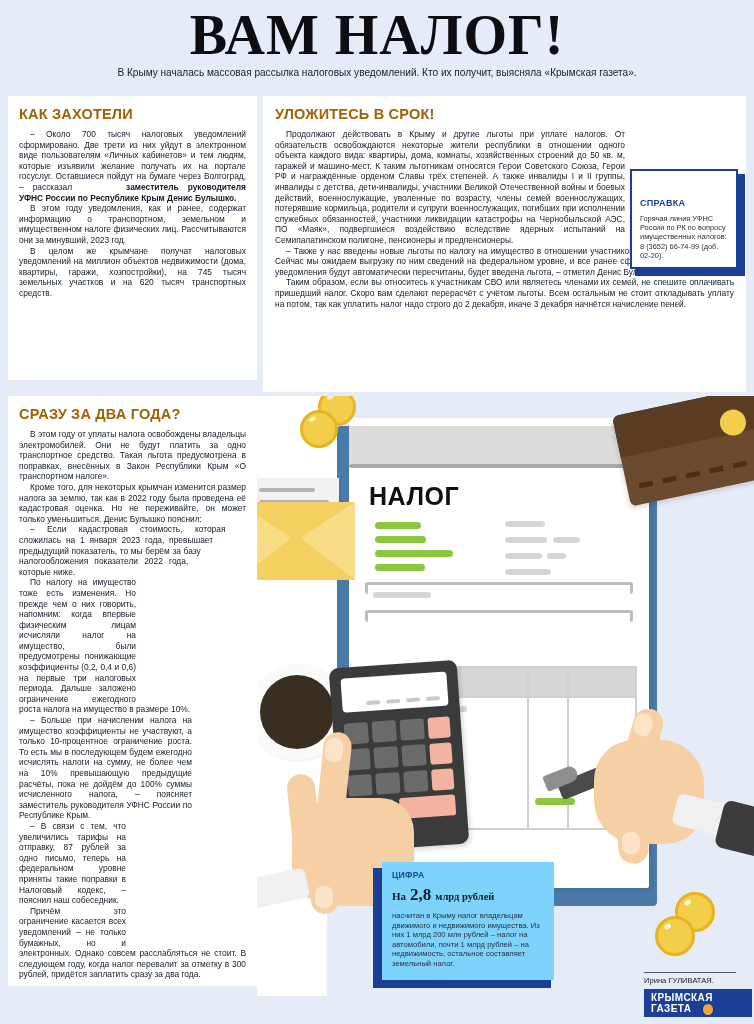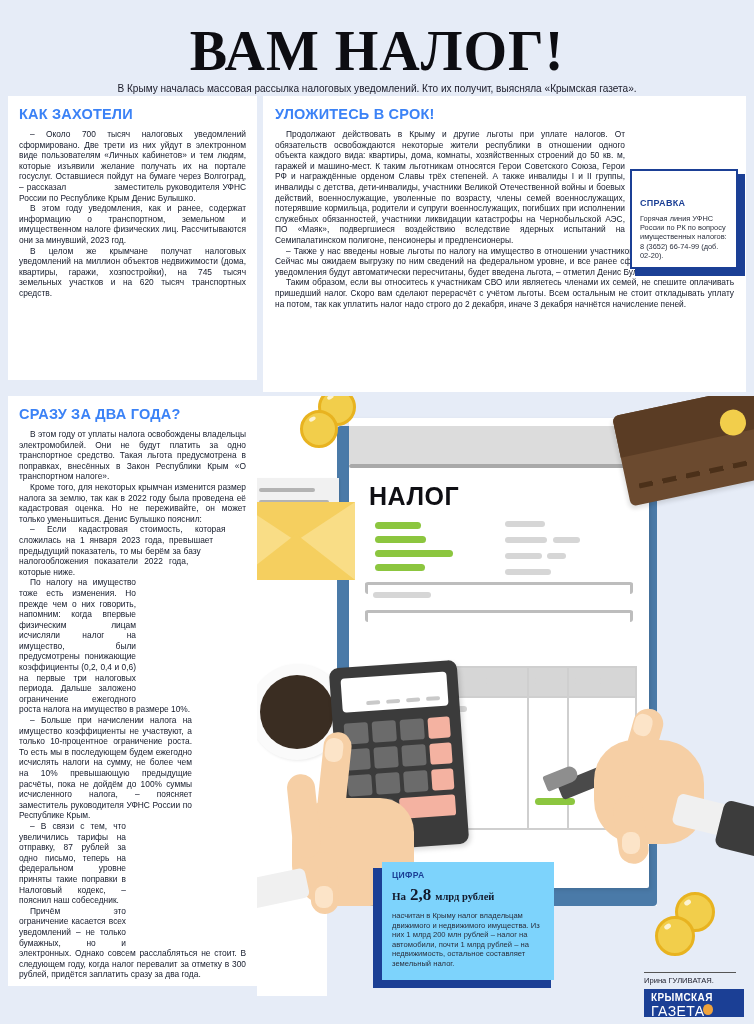--- a/index.html
+++ b/index.html
@@ -5,44 +5,44 @@
   html,body{margin:0;padding:0;}
   body{
     width:754px;height:1024px;overflow:hidden;
     background:#e6ecf7;
     font-family:"Liberation Sans", sans-serif;
     position:relative;
   }
   .page{position:relative;width:754px;height:1024px;}
 
   
-  .masthead{position:absolute;left:0;top:16px;width:754px;height:90px;background:#e6ecf7;}
+  .masthead{position:absolute;left:0;top:0;width:754px;height:90px;background:#e6ecf7;}
   .title{
     position:absolute;left:0;top:6px;width:754px;text-align:center;
     font-family:"Liberation Serif", serif;font-weight:bold;
     font-size:56px;letter-spacing:1px;color:#0d0d12;line-height:58px;
   }
   .subtitle{
     position:absolute;left:0;top:66px;width:754px;text-align:center;
     font-size:10.5px;color:#1a1a28;font-family:"Liberation Sans", sans-serif;
     transform:scaleX(.96);
   }
 
   
   .card{position:absolute;background:#ffffff;}
   .sec-head{
-    font-weight:bold;color:#3b82f6;font-size:14.5px;letter-spacing:.2px;
+    font-weight:bold;color:#a16207;font-size:14.5px;letter-spacing:.2px;
     margin:0 0 7px 0;text-transform:uppercase;
   }
   .bodytxt{
     font-size:8.4px;line-height:10.6px;color:#141a2b;text-align:justify;
     text-indent:11px;margin:0 0 0 0;
     -webkit-hyphens:auto;hyphens:auto;
   }
-  .bodytxt b{font-weight:normal;margin-left:45px;}
+  .bodytxt b{font-weight:bold;margin-left:45px;}
 
   
   #card-kak{left:8px;top:96px;width:249px;height:284px;padding:10px 11px 8px 11px;box-sizing:border-box;}
   
   #card-srok{left:263px;top:96px;width:483px;height:296px;padding:10px 12px 8px 12px;box-sizing:border-box;}
   #card-srok .bodytxt{width:350px;}
   #card-srok .wide{width:auto;}
   
   #card-dvagoda{left:8px;top:396px;width:249px;height:590px;padding:10px 11px 8px 11px;box-sizing:border-box;}
 
@@ -156,23 +156,23 @@
   .pen{position:absolute;background:#4a4a4a;border-radius:4px;}
 
   
   .coin-b1{left:398px;top:520px;width:34px;height:34px;}
   .coin-b2{left:418px;top:496px;width:34px;height:34px;}
 
   
   #byline{position:absolute;left:644px;top:972px;width:102px;}
   #byline .rule{width:92px;height:1px;background:#555;margin-bottom:3px;}
   #byline .name{font-size:7.6px;color:#1a1a28;margin-bottom:4px;}
-  #logo{width:100px;height:28px;background:#1b3f95;position:relative;}
+  #logo{width:108px;height:28px;background:#1b3f95;position:relative;}
   #logo .l1{position:absolute;left:7px;top:3px;font-weight:bold;font-size:10px;color:#fff;letter-spacing:.4px;}
-  #logo .l2{position:absolute;left:7px;top:14px;font-weight:normal;font-size:14px;color:#fff;letter-spacing:.4px;}
+  #logo .l2{position:absolute;left:7px;top:14px;font-weight:bold;font-size:10px;color:#fff;letter-spacing:.4px;}
   #logo .emb{position:absolute;left:59px;top:15px;width:10px;height:11px;border-radius:50%;background:#f0a33c;}
 </style>
 </head>
 <body>
 
 <div class="page">
 
   <div class="masthead">
     <div class="title">ВАМ НАЛОГ!</div>
     <div class="subtitle">В Крыму началась массовая рассылка налоговых уведомлений. Кто их получит, выясняла «Крымская газета».</div>

